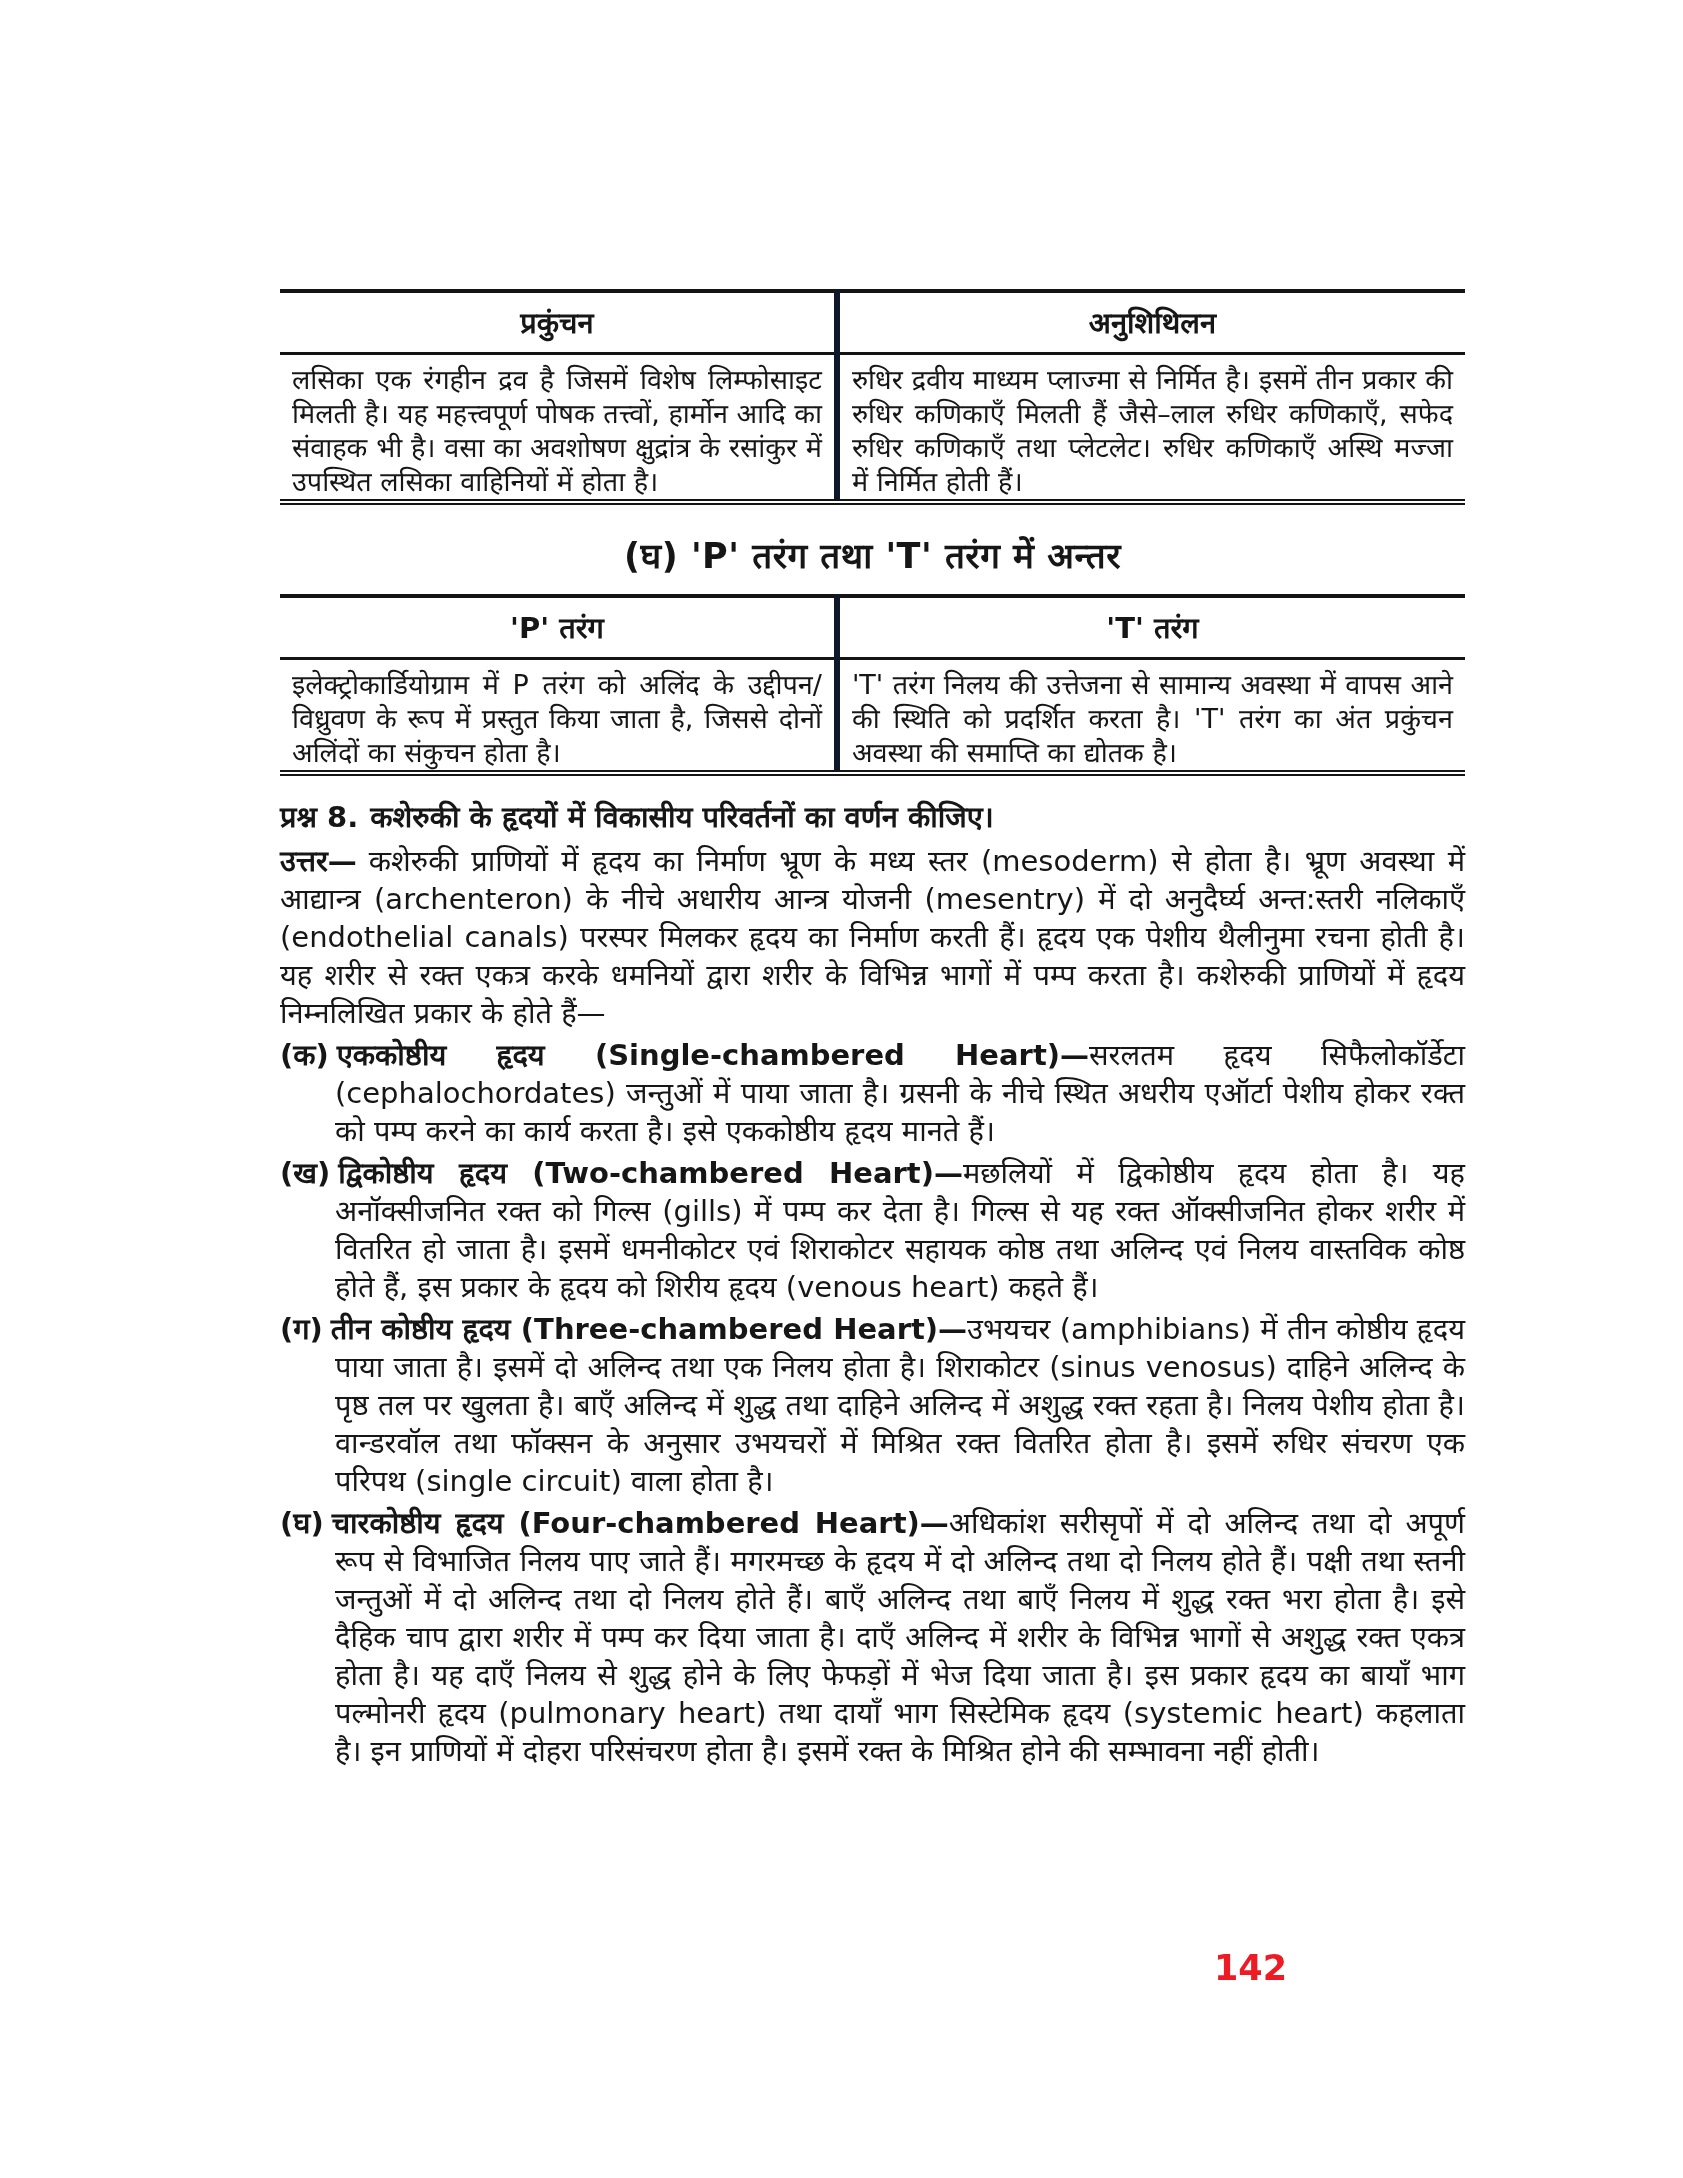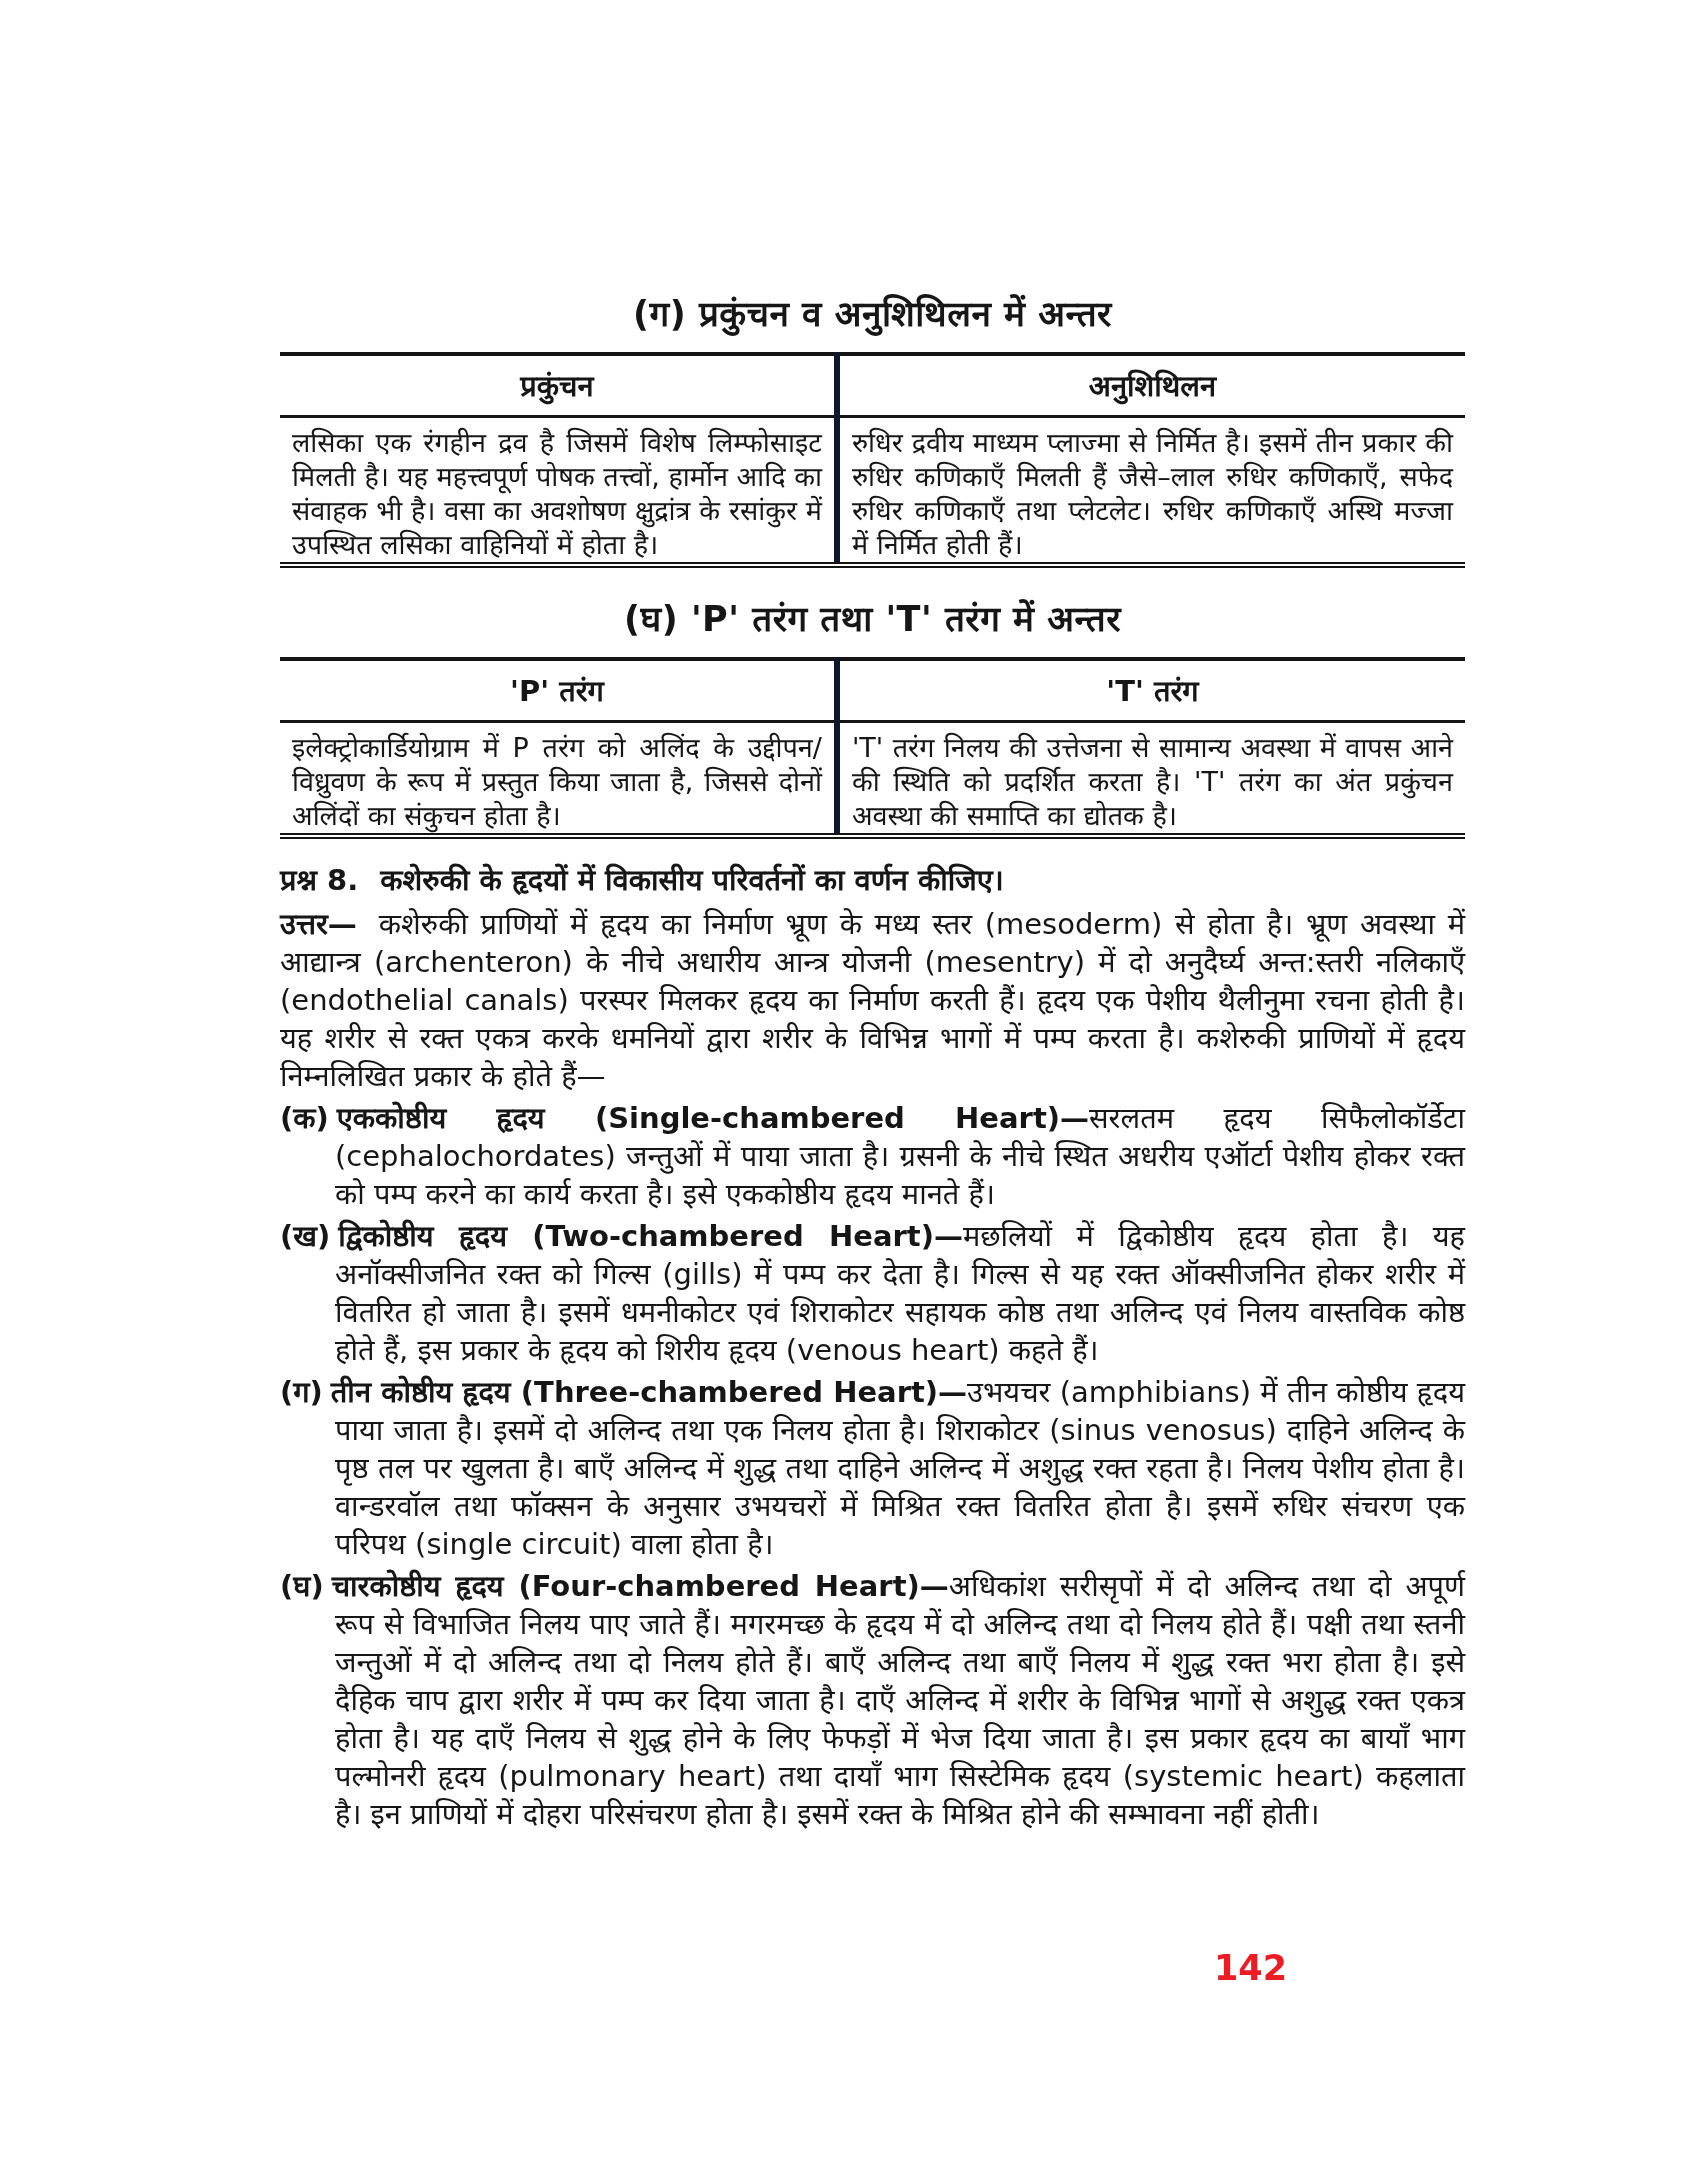--- a/index.html
+++ b/index.html
@@ -49,21 +49,21 @@
     text-align:justify;
   }
   .para{
     font-size:29px;
     line-height:38px;
     text-align:justify;
     margin:0;
   }
   .q-para{margin-top:22px;font-weight:bold;}
   .ans-para{margin-top:6px;}
-  .lbl{font-weight:bold;margin-right:22px;}
+  .lbl{font-weight:bold;margin-right:12px;}
   .item{
     font-size:29px;
     line-height:38px;
     text-align:justify;
     margin:4px 0 0 0;
     padding-left:55px;
     text-indent:-55px;
   }
   .item .ilbl{font-weight:bold;margin-right:8px;}
   .item .ititle{font-weight:bold;margin-top:36px;}
@@ -74,21 +74,20 @@
     font-weight:bold;
     text-align:center;
   }
 </style>
 </head>
 <body>
 
 <div class="page">
   <div class="content">
 
-    <h2 class="sec-heading">(ग) प्रकुंचन व अनुशिथिलन में अन्तर</h2>
 
     <table class="cmp">
       <colgroup>
           <col class="c1">
           <col class="c2">
         </colgroup>
       <thead>
         <tr>
           <th>प्रकुंचन</th>
           <th>अनुशिथिलन</th>

